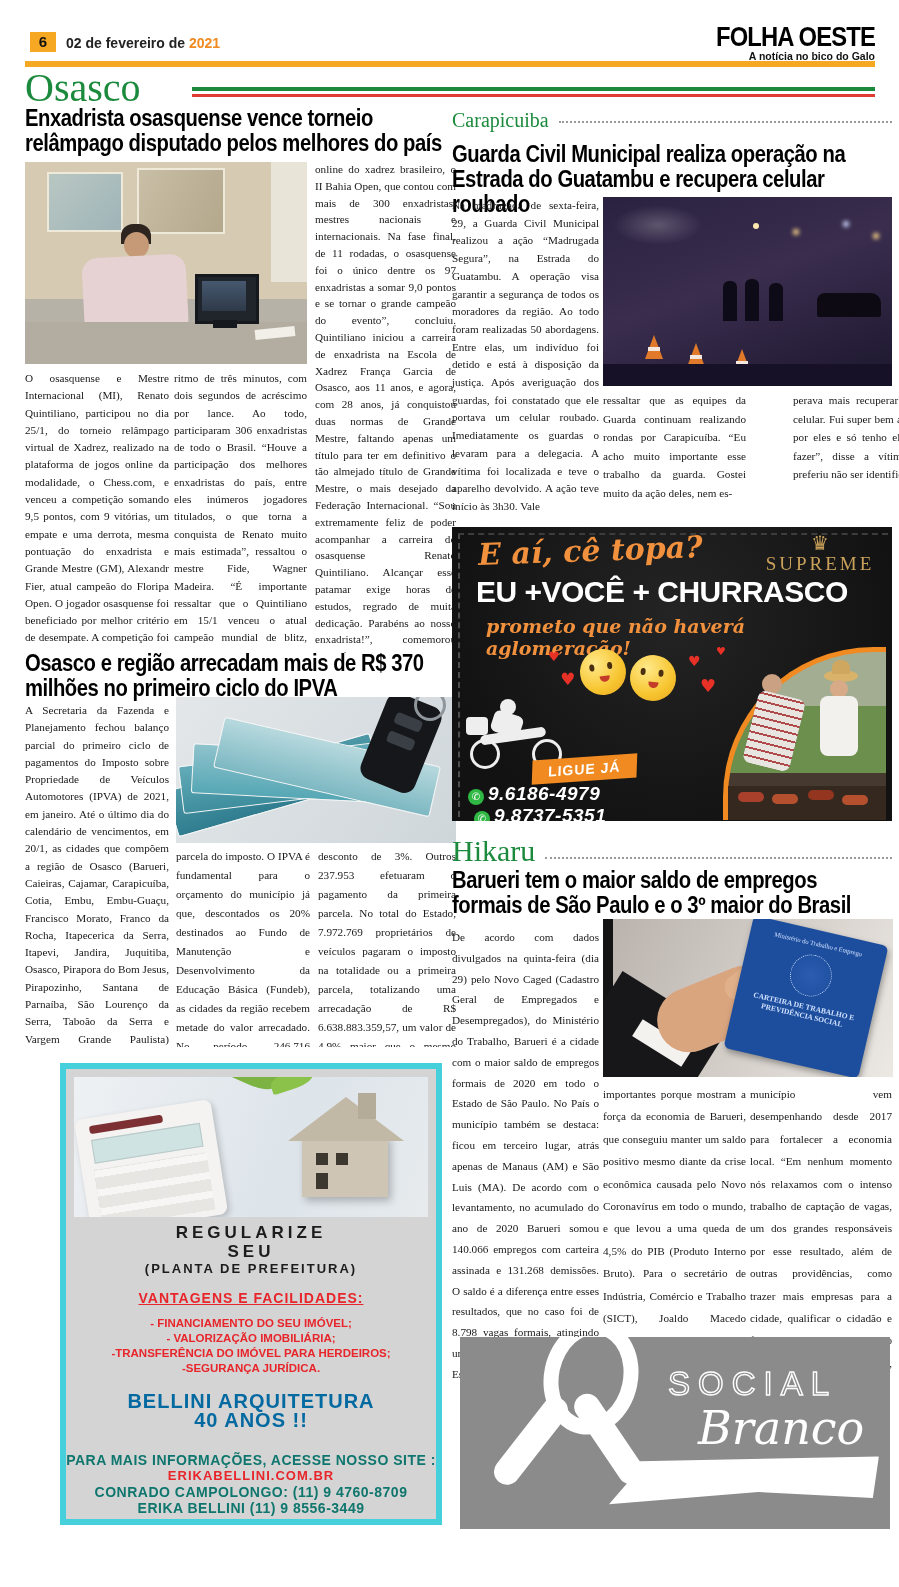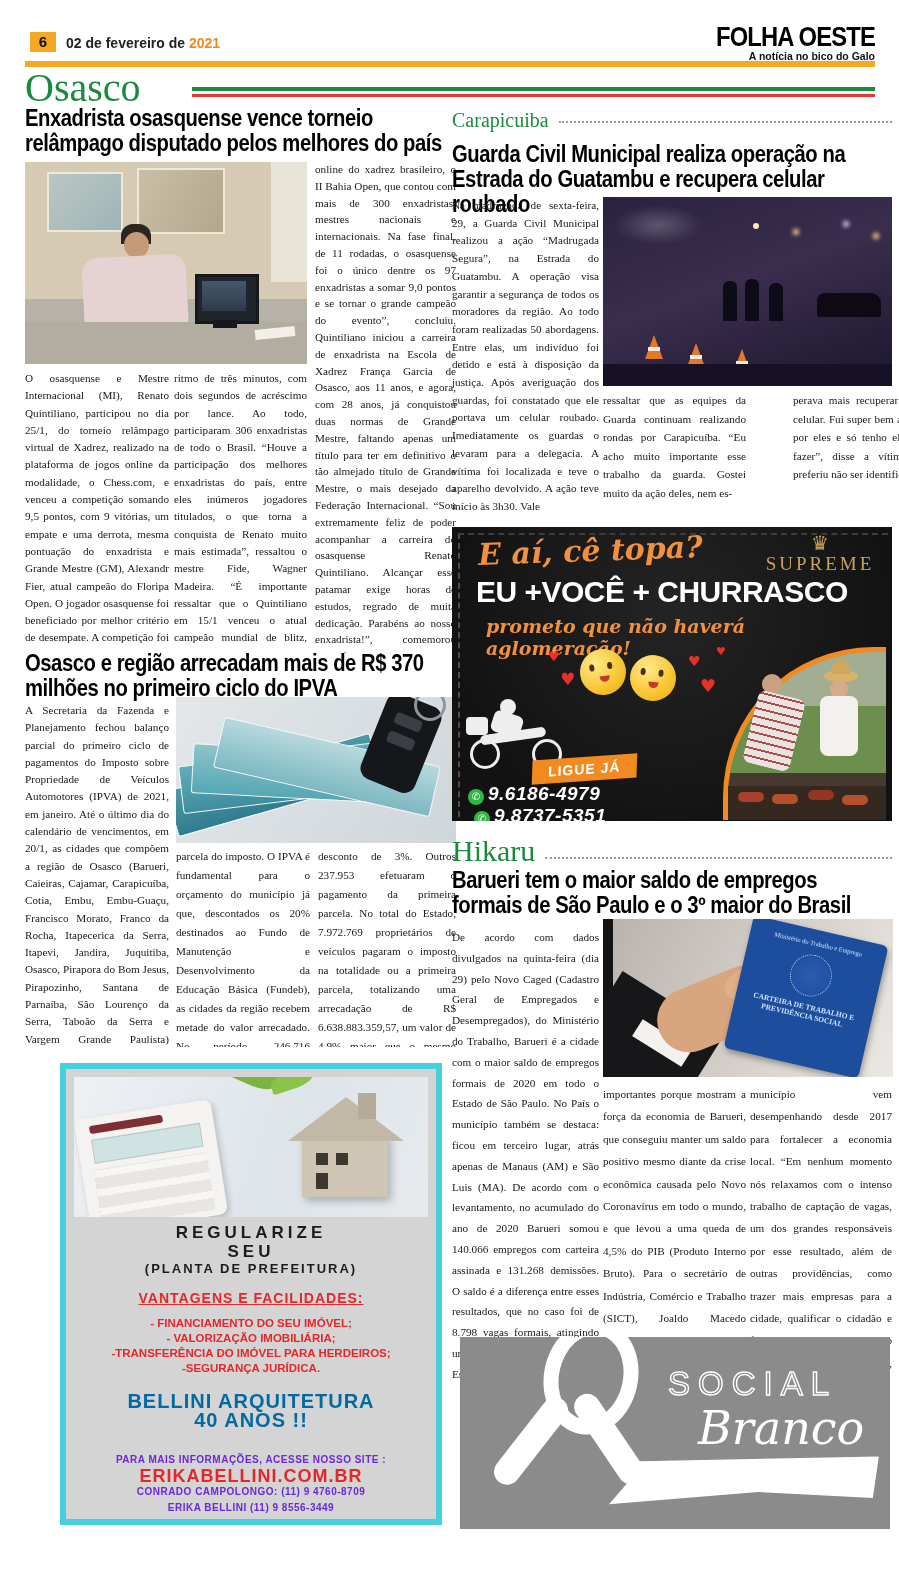--- a/index.html
+++ b/index.html
@@ -66,21 +66,21 @@
   .bellini{border:6px solid #45D0DB;background:#D4D4D4;box-sizing:border-box;
            font-family:"Liberation Sans",sans-serif;text-align:center;}
   .bell-photo{position:relative;margin:8px auto 6px auto;width:354px;height:140px;overflow:hidden;
               background:linear-gradient(110deg,#eef1f4,#dde4ea 60%,#e7ebee),
               repeating-linear-gradient(0deg,rgba(150,165,185,.25) 0 1px,transparent 1px 18px),
               repeating-linear-gradient(90deg,rgba(150,165,185,.25) 0 1px,transparent 1px 22px);}
   .bell-title{font-weight:bold;color:#1c1c1c;font-size:17px;letter-spacing:4px;line-height:19px;}
   .bell-sub{font-weight:bold;color:#1c1c1c;font-size:13px;letter-spacing:2px;}
   .bell-red{color:#E8252A;font-weight:bold;}
   .bell-blue{color:#0369a1;font-weight:bold;font-size:20px;letter-spacing:1px;line-height:19px;}
-  .bell-black{color:#6d28d9;font-weight:bold;font-size:10px;letter-spacing:.5px;line-height:16px;}
+  .bell-black{color:#0f766e;font-weight:bold;font-size:14px;letter-spacing:.5px;line-height:16px;}
   
   .jan{background:#8B8B8B;}
   .jan-word{font-family:"Liberation Sans",sans-serif;font-size:33px;letter-spacing:8px;color:transparent;
             -webkit-text-stroke:1.4px #fff;}
   .jan-script{font-family:"DejaVu Serif",serif;font-style:italic;color:#fff;font-size:46px;margin-top:12px;}
   .rib{background:#fff;border-radius:14px;}
   .banner{background:#fff;clip-path:polygon(3% 0,100% 16%,97% 92%,55% 70%,0 78%,8% 36%);}
 </style>
 </head>
 <body>
@@ -166,21 +166,21 @@
       <div class="bell-red" style="font-size:11.5px;line-height:15px;">- VALORIZAÇÃO IMOBILIÁRIA;</div>
       <div class="bell-red" style="font-size:11.5px;line-height:15px;">-TRANSFERÊNCIA DO  IMÓVEL PARA HERDEIROS;</div>
       <div class="bell-red" style="font-size:11.5px;line-height:15px;">-SEGURANÇA JURÍDICA.</div>
     </div>
     <div style="margin-top:16px;">
       <div class="bell-blue">BELLINI ARQUITETURA</div>
       <div class="bell-blue">40 ANOS !!</div>
     </div>
     <div style="margin-top:22px;">
       <div class="bell-black">PARA MAIS INFORMAÇÕES, ACESSE NOSSO SITE :</div>
-      <div class="bell-red" style="font-size:18px;letter-spacing:1px;line-height:16px;">ERIKABELLINI.COM.BR</div>
+      <div class="bell-red" style="font-size:13px;letter-spacing:1px;line-height:16px;">ERIKABELLINI.COM.BR</div>
       <div class="bell-black">CONRADO CAMPOLONGO: (11)  9 4760-8709</div>
       <div class="bell-black">ERIKA BELLINI (11) 9 8556-3449</div>
     </div>
   </div>
 
   <div class="abs sec-row" style="left:452px;top:110px;width:440px;">
     <div class="sec-title" style="font-size:20px;">Carapicuiba</div>
     <div class="leader"></div>
   </div>
   <div class="abs headline" style="left:452px;top:142px;width:500px;">Guarda Civil Municipal realiza operação na Estrada do Guatambu e recupera celular roubado</div>

